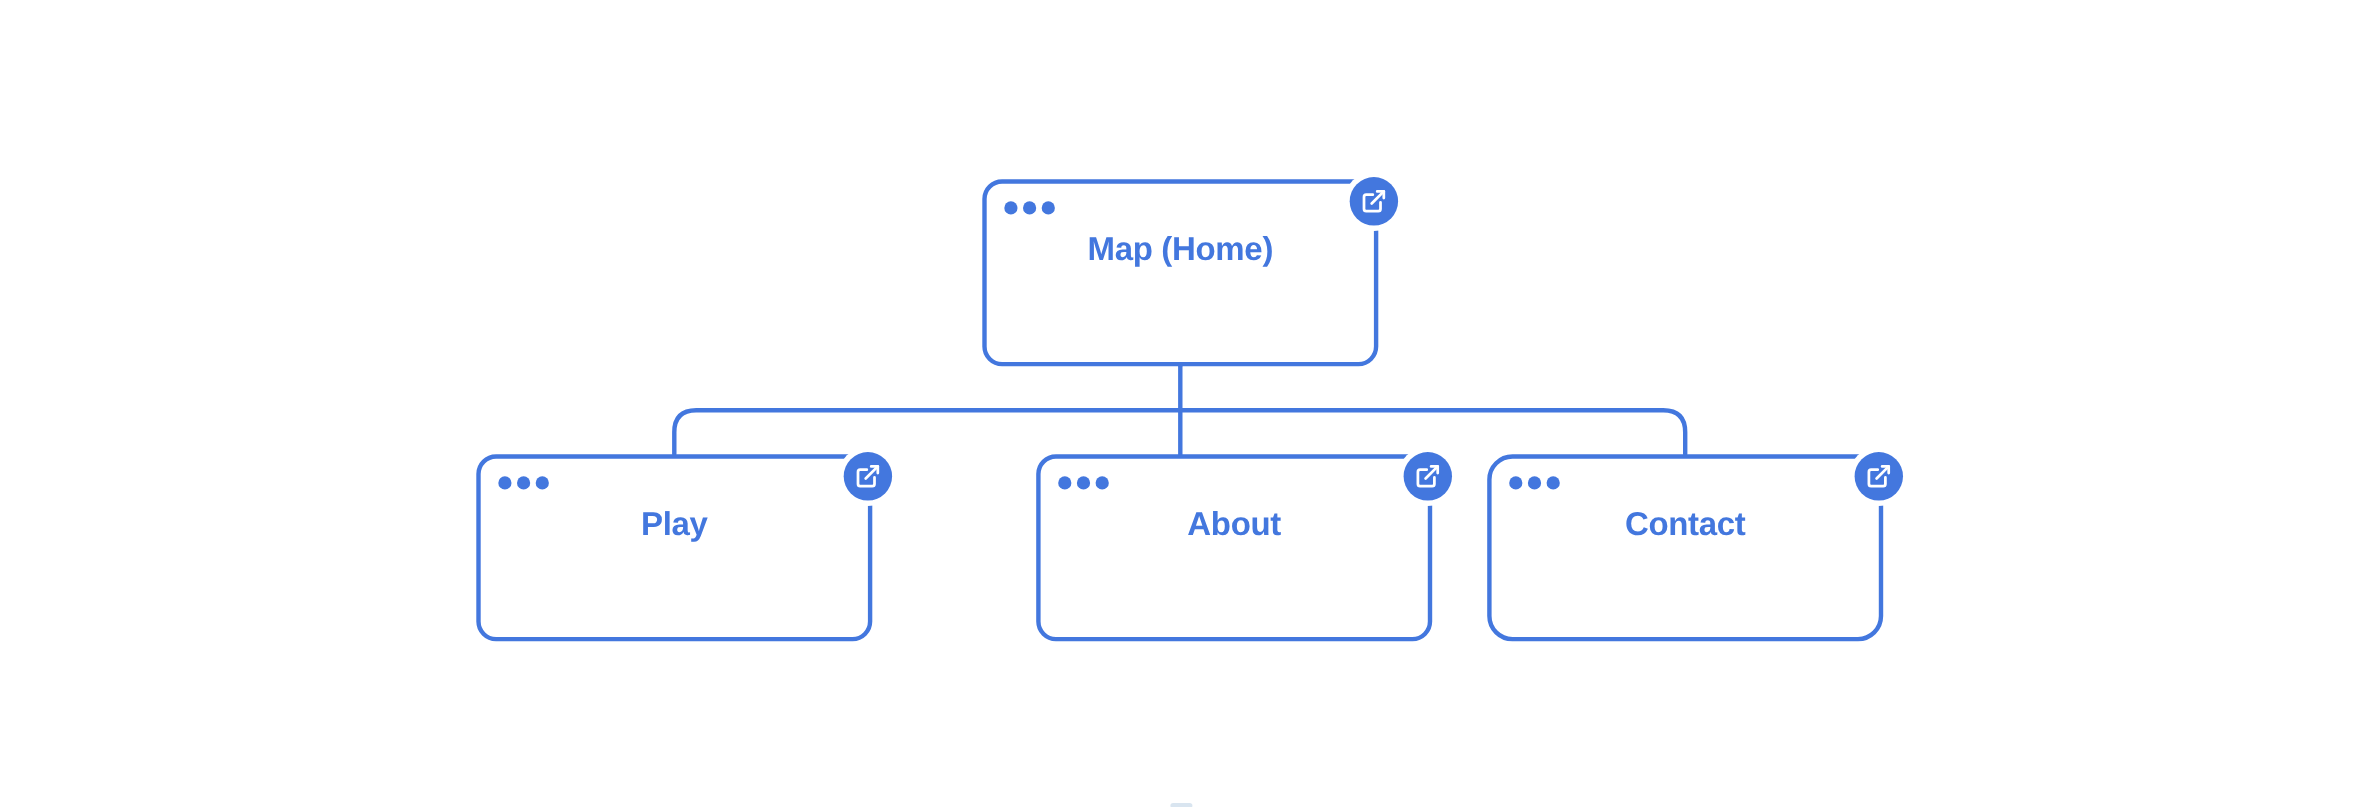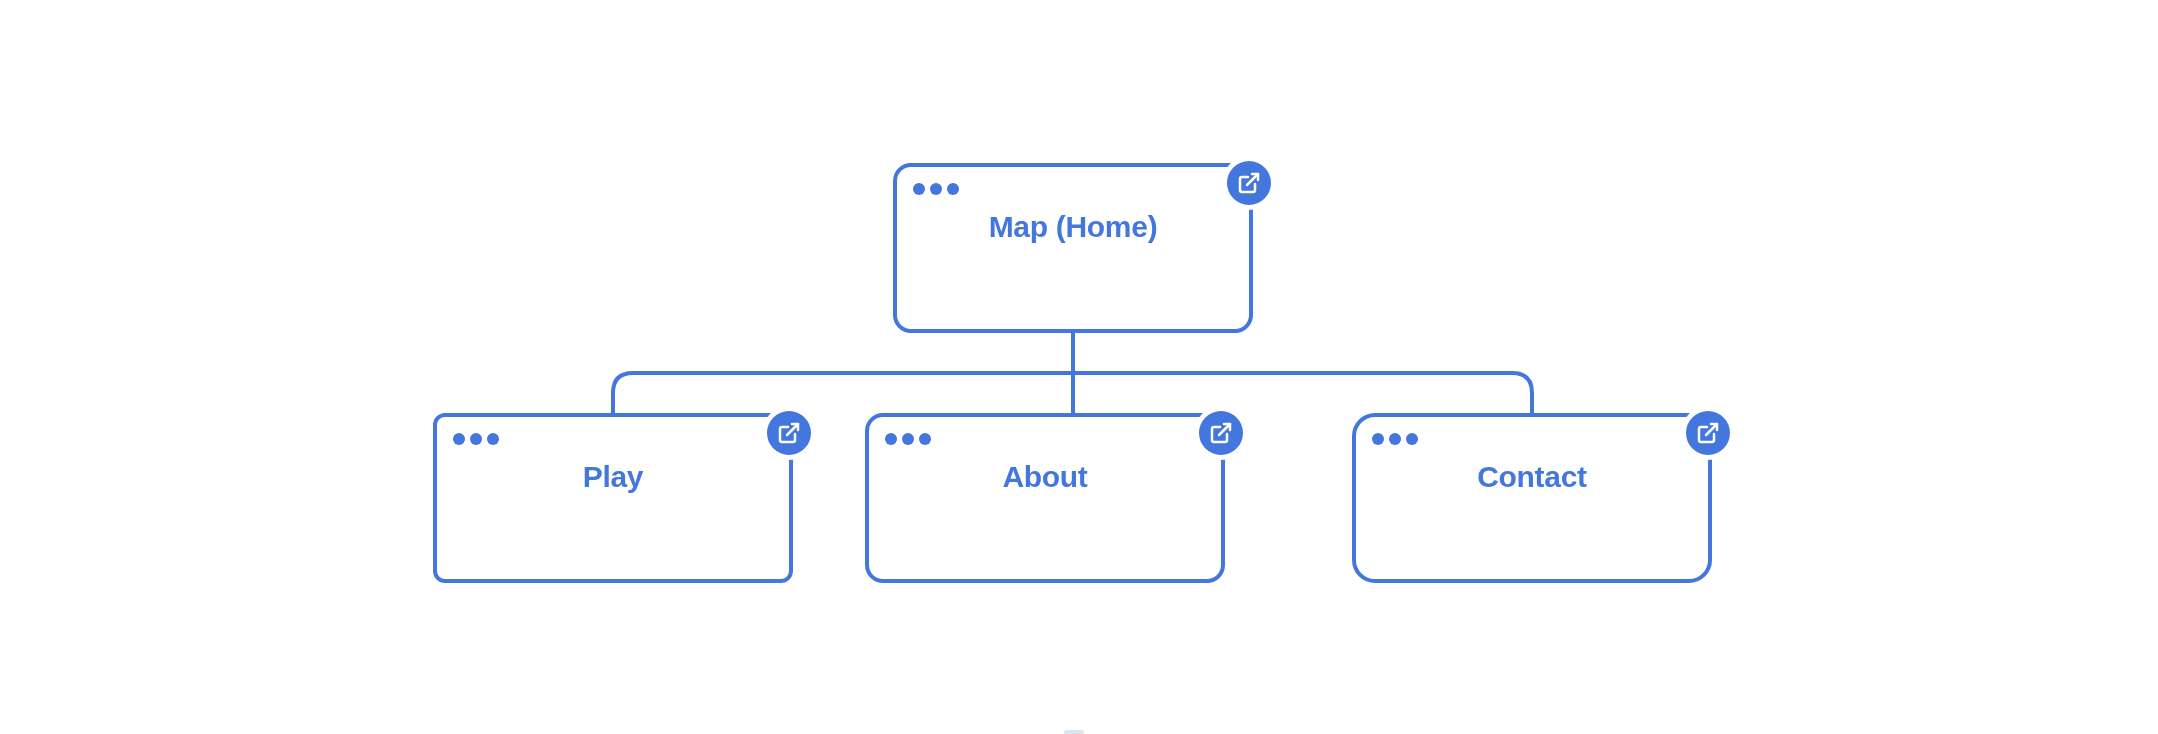--- a/index.html
+++ b/index.html
@@ -18,22 +18,22 @@
 
   .node{
     position:absolute;width:360px;height:170px;
     border:4px solid var(--accent);
     border-radius:18px;
     background:var(--bg);
     z-index:1;
     cursor:pointer;
   }
   .node-home{left:893px;top:163px;}
-  .node-play{left:433px;top:413px;border-radius:12px;}
-  .node-about{left:865px;top:413px;}
+  .node-play{left:433px;top:413px;}
+  .node-about{left:942px;top:413px;}
   .node-contact{left:1352px;top:413px;border-radius:23px;}
 
   .dots{position:absolute;left:16px;top:16px;display:flex;gap:5px;}
   .dot{width:12px;height:12px;border-radius:50%;background:var(--accent);}
 
   .node-label{
     position:absolute;left:0;top:44px;width:100%;
     text-align:center;
     font-size:30px;font-weight:bold;letter-spacing:-0.3px;
     line-height:32px;

